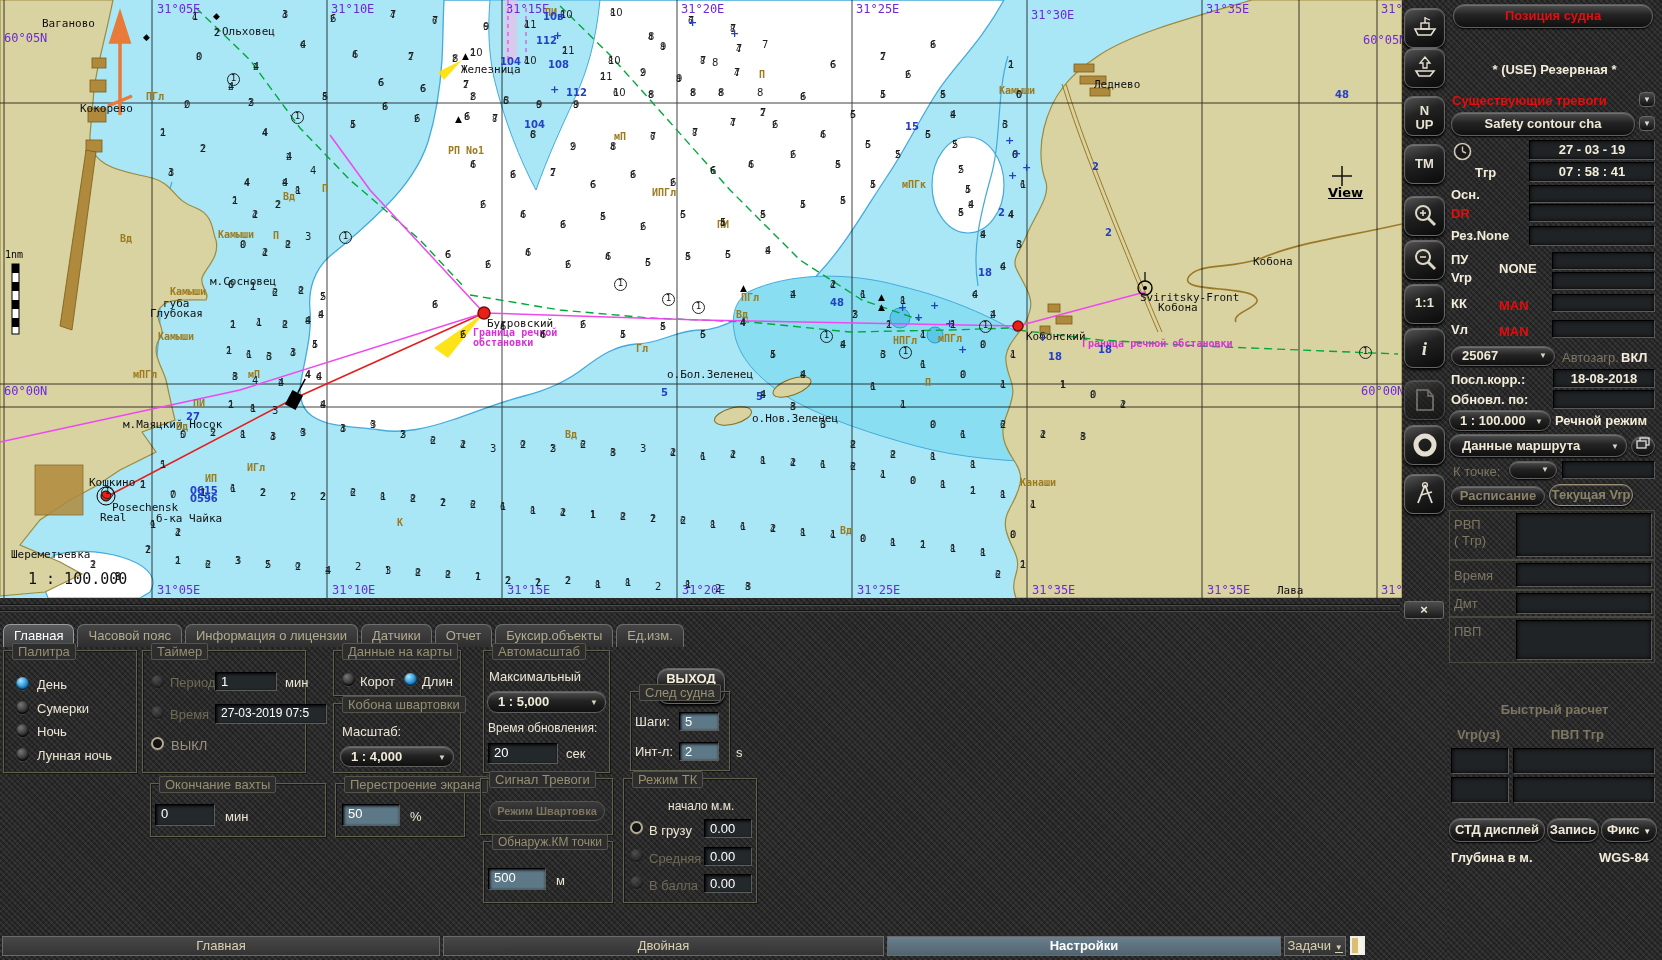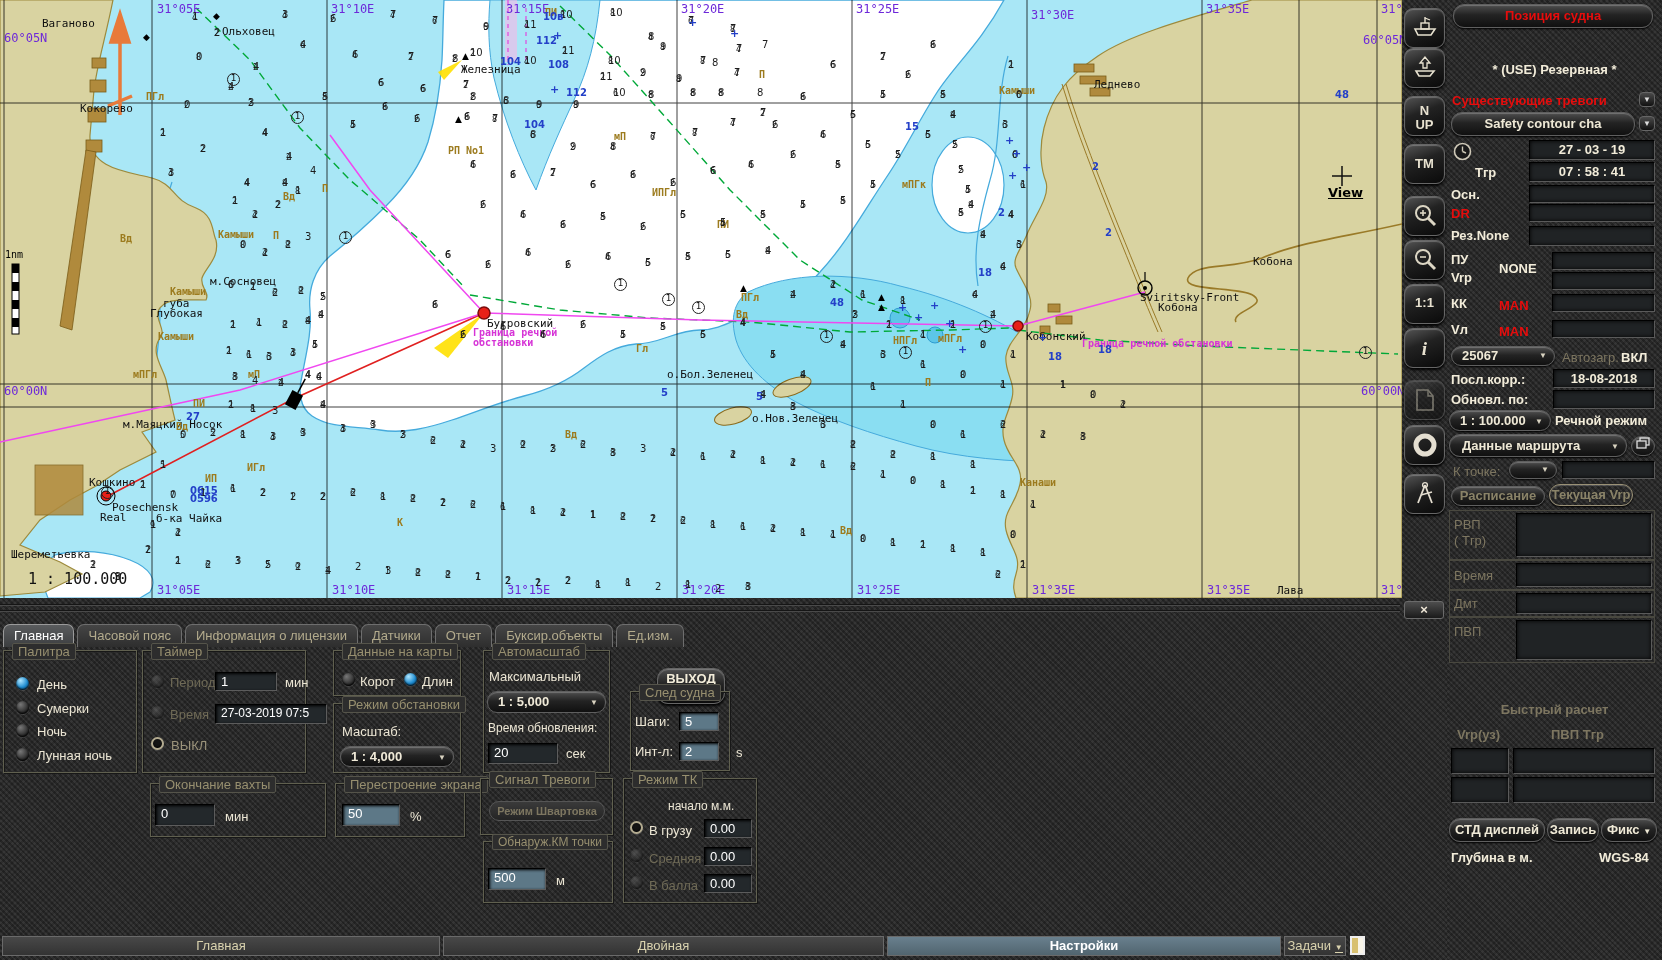--- a/index.html
+++ b/index.html
@@ -1655,21 +1655,21 @@
 
     <div class="group" style="left:333px;top:52px;width:128px;height:46px">
       <span class="gtitle">Данные на карты</span>
       <div class="radio" style="left:8px;top:22px"></div>
       <span class="glabel" style="left:26px;top:23px">Корот</span>
       <div class="radio sel" style="left:70px;top:22px"></div>
       <span class="glabel" style="left:88px;top:23px">Длин</span>
     </div>
 
     <div class="group" style="left:333px;top:105px;width:128px;height:70px">
-      <span class="gtitle">Режим обстановки</span>
+      <span class="gtitle">Кобона швартовки</span>
       <span class="glabel" style="left:8px;top:20px">Масштаб:</span>
       <div class="dd" style="left:6px;top:42px;width:114px;height:21px"><span>1 : 4,000</span><span class="ddarrow">▼</span></div>
     </div>
 
     <div class="group" style="left:483px;top:52px;width:127px;height:123px">
       <span class="gtitle">Автомасштаб</span>
       <span class="glabel" style="left:5px;top:18px">Максимальный</span>
       <div class="dd" style="left:3px;top:40px;width:119px;height:22px"><span>1 : 5,000</span><span class="ddarrow">▼</span></div>
       <span class="glabel" style="left:4px;top:70px;font-size:12px">Время обновления:</span>
       <div class="inp" style="left:4px;top:92px;width:70px;height:21px">20</div>

